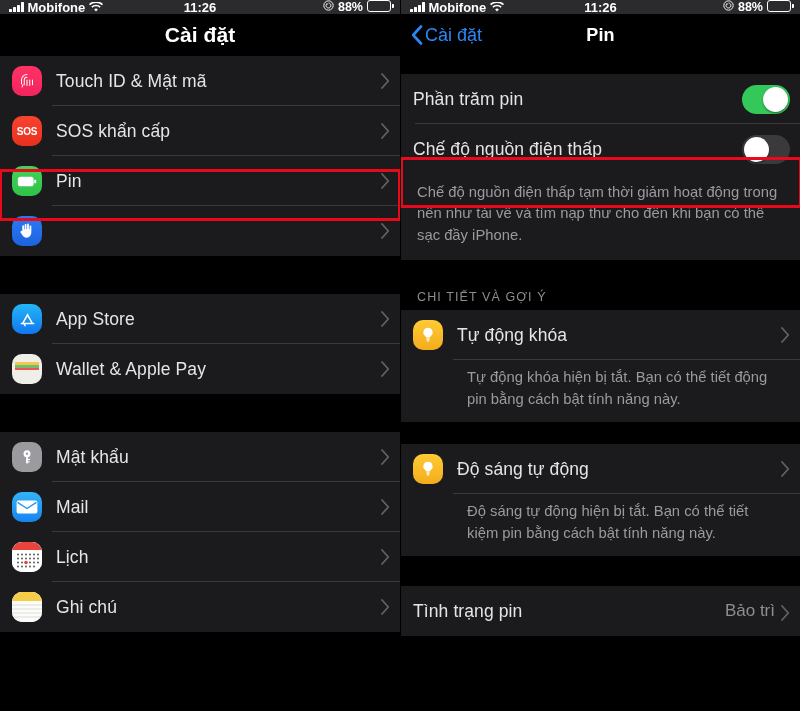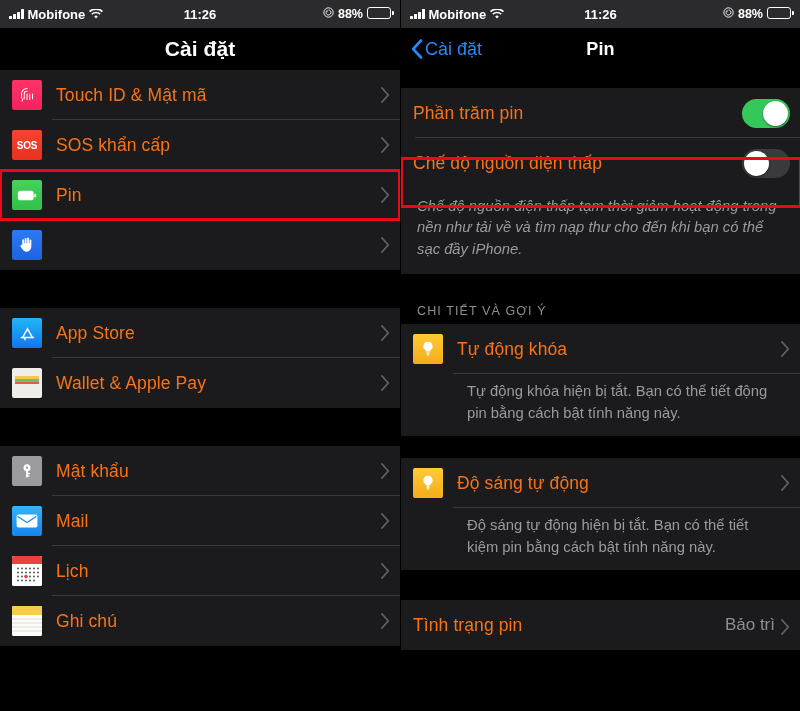--- a/index.html
+++ b/index.html
@@ -8,21 +8,21 @@
     background: #000;
     font-family: "Liberation Sans", sans-serif;
     overflow: hidden;
   }
   .screens { display: flex; width: 800px; height: 711px; }
   .phone { width: 400px; height: 711px; background: #000; position: relative; overflow: hidden; }
   .phone.right { border-left: 1px solid #000; }
 
   
   .statusbar {
-    height: 28px; background: #2b2b2d; color: #fff;
+    height: 14px; background: #2b2b2d; color: #fff;
     display: flex; align-items: center; padding: 0 9px;
     font-size: 13px; font-weight: bold; position: relative;
   }
   .sb-left { display: flex; align-items: center; gap: 4px; }
   .sb-center {
     position: absolute; left: 0; right: 0; text-align: center;
     font-size: 13px; font-weight: bold; pointer-events: none;
   }
   .sb-right {
     margin-left: auto; display: flex; align-items: flex-start; gap: 4px;
@@ -65,42 +65,42 @@
   .group { background: #1b1b1d; }
   .row {
     display: flex; align-items: center; position: relative;
     padding: 0 10px 0 12px; height: 50px; background: #1b1b1d;
   }
   .row .sep {
     position: absolute; left: 52px; right: 0; bottom: 0;
     height: 1px; background: #3a3a3c;
   }
   .ico {
-    width: 30px; height: 30px; border-radius: 2px; flex: 0 0 30px;
+    width: 30px; height: 30px; border-radius: 10px; flex: 0 0 30px;
     display: flex; align-items: center; justify-content: center;
     overflow: hidden; position: relative;
   }
   .label {
-    margin-left: 14px; color: #f97316; font-size: 17.5px;
+    margin-left: 14px; color: #e5e5e5; font-size: 17.5px;
     white-space: nowrap; letter-spacing: .1px;
   }
   .label.plain { margin-left: 0; }
   .row .right {
     margin-left: auto; display: flex; align-items: flex-end; gap: 6px;
   }
   .value { color: #8d8d93; font-size: 17px; }
   .chev { width: 9px; height: 16px; display: block; opacity: .62; }
 
   
   .desc {
     background: #1b1b1d; color: #9a9a9f; font-size: 14.8px;
     line-height: 1.45; padding: 7px 16px 12px 16px;
   }
   .desc.inset { padding-left: 66px; padding-right: 20px; }
-  .desc.plain16 { padding: 8px 16px 14px 16px; font-style: italic; }
+  .desc.plain16 { padding: 8px 16px 14px 16px; }
   .hdr {
     color: #8d8d93; font-size: 12.5px; letter-spacing: 1.1px;
     padding: 16px 22px 6px 16px; background: #000; text-transform: uppercase;
   }
 
   
   .toggle {
     width: 48px; height: 29px; border-radius: 15px; position: relative;
     flex: 0 0 48px; transition: none;
   }

